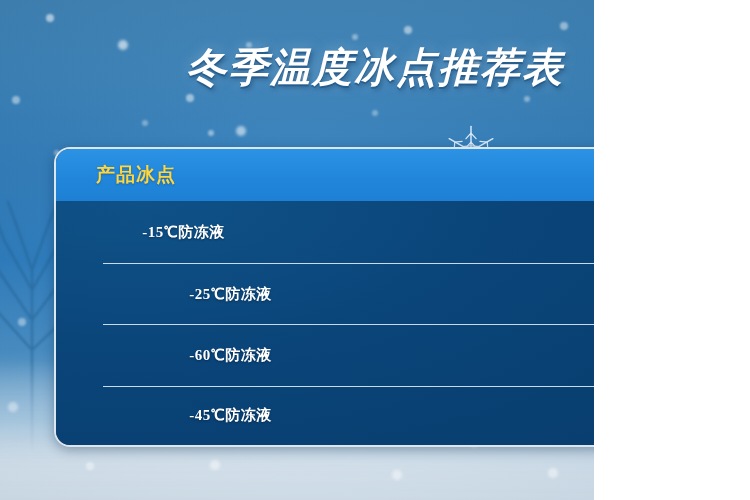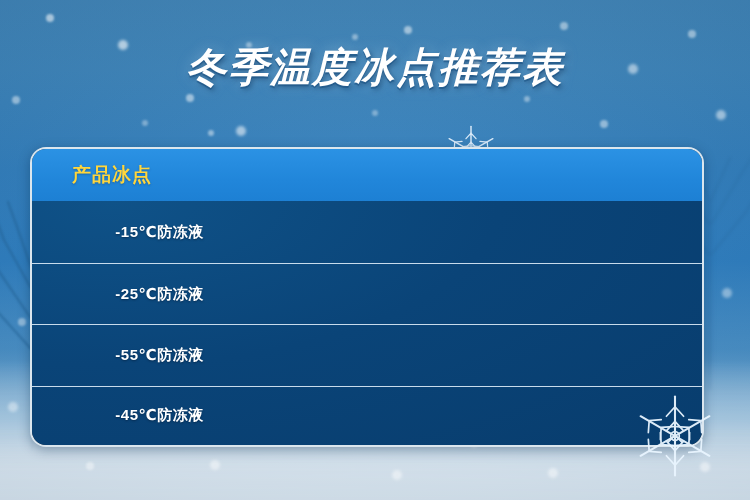--- a/index.html
+++ b/index.html
@@ -8,21 +8,21 @@
   }
   body {
     width: 750px;
     height: 500px;
     overflow: hidden;
     font-family: "Liberation Sans", "DejaVu Sans", sans-serif;
   }
 
   #page {
     position: relative;
-    width: 750px;
+    width: 594px;
     height: 500px;
     overflow: hidden;
     background: #2f7cb5;
   }
 
   
   .bg-sky {
     position: absolute;
     inset: 0;
     background:
@@ -104,21 +104,21 @@
     text-shadow:
       0 2px 0 rgba(24,78,128,.55),
       2px 3px 5px rgba(14,54,96,.55),
       0 0 14px rgba(200,228,250,.35);
     white-space: nowrap;
   }
 
   
   .table-card {
     position: absolute;
-    left: 30px;
+    left: 54px;
     top: 147px;
     width: 674px;
     height: 300px;
     border-radius: 16px;
     border: 2px solid rgba(232,244,253,.92);
     box-sizing: border-box;
     overflow: hidden;
     background: #404040;
     box-shadow: 0 3px 12px rgba(6,36,68,.35);
   }
@@ -143,22 +143,23 @@
     position: relative;
     height: 244px;
     background:
       radial-gradient(120% 140% at 12% 0%, #0f5288 0%, #0a4478 48%, #083d6e 100%);
   }
   .trow {
     display: flex;
     align-items: center;
     box-sizing: border-box;
     position: relative;
-  }
-  .trow + .trow { border-top: 1px solid rgba(226,240,252,.88); }
+    font-family: Liberation Serif, serif;
+  }
+  .trow + .trow { border-top: 1px solid rgba(226,240,252,.88); margin-left: 47px; }
   .td-1 {
     width: 255px;
     flex: 0 0 255px;
     text-align: center;
     color: #ffffff;
     font-size: 15px;
     font-weight: bold;
     letter-spacing: .5px;
     text-shadow: 0 1px 2px rgba(4,30,60,.6);
   }
@@ -309,21 +310,21 @@
 
       <div class="trow" style="height:62px;">
         <div class="td-1">-15℃防冻液</div>
       </div>
 
       <div class="trow" style="height:61px;">
         <div class="td-1">-25℃防冻液</div>
       </div>
 
       <div class="trow" style="height:62px;">
-        <div class="td-1">-55℃防冻液</div>
+        <div class="td-1">-60℃防冻液</div>
       </div>
 
       <div class="trow" style="height:58px;">
         <div class="td-1">-45℃防冻液</div>
       </div>
 
     </div>
   </div>
 
   <div class="flake" style="left:632px; top:393px;">

